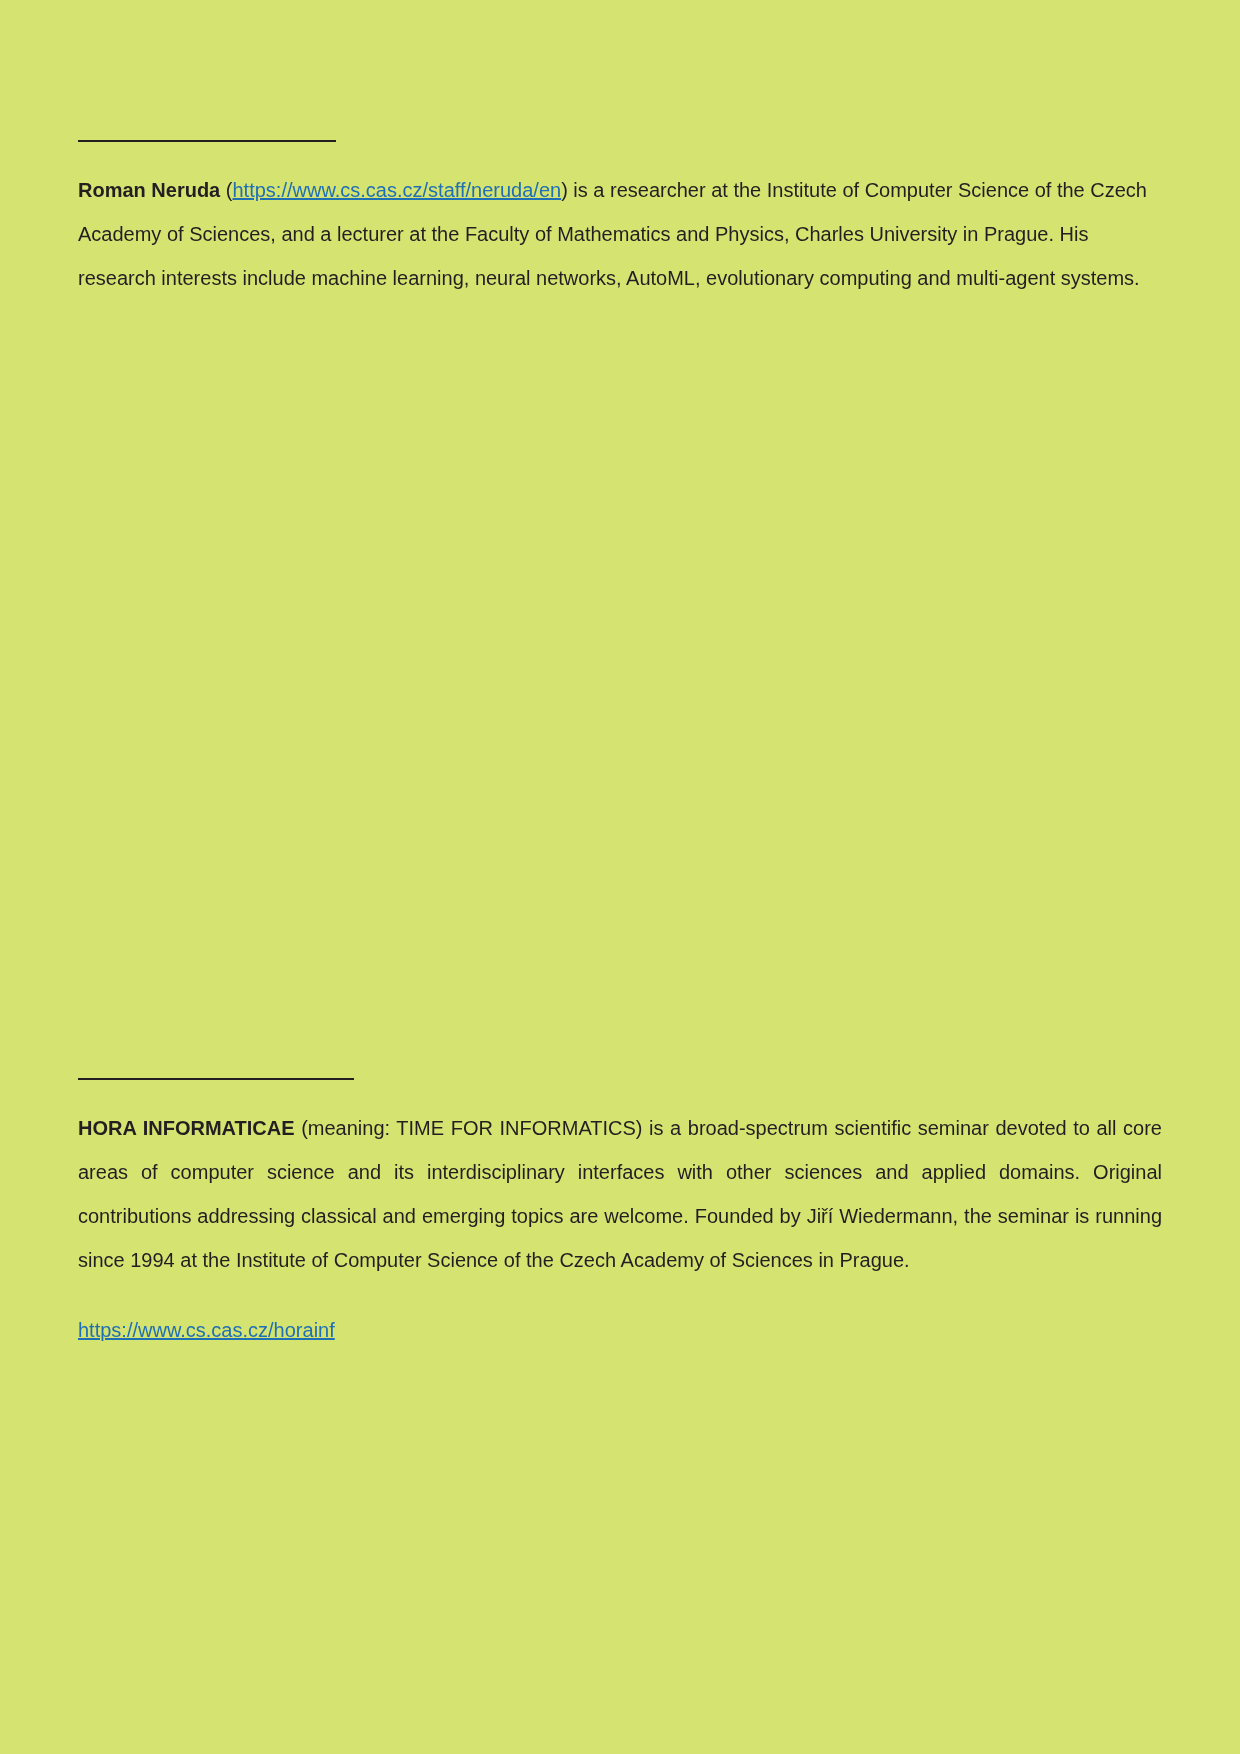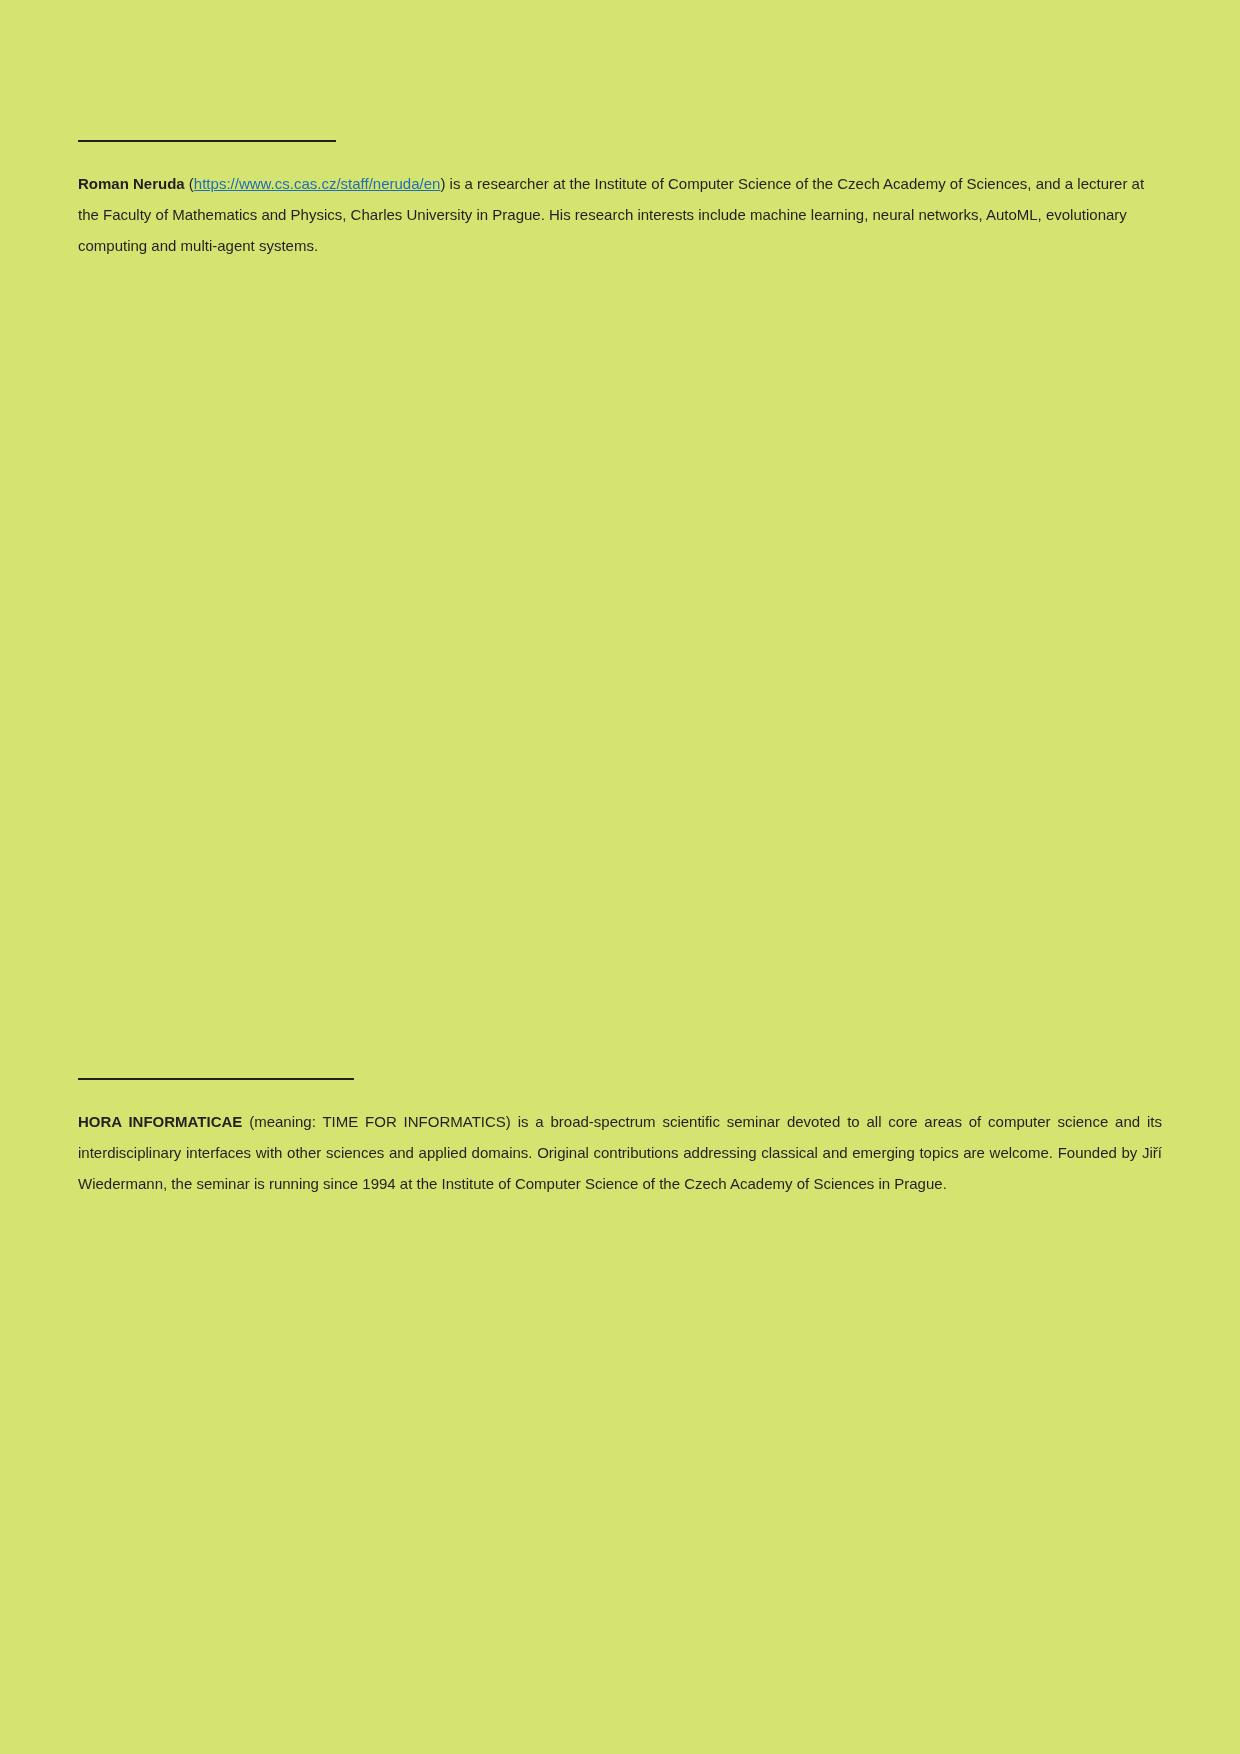--- a/index.html
+++ b/index.html
@@ -30,22 +30,22 @@
   .rule {
     width: 258px;
     height: 0;
     border-top: 2px solid #231f20;
     margin: 0 0 26px 0;
   }
   .rule.wide {
     width: 276px;
   }
   .para {
-    font-size: 15px;
-    line-height: 31px;
+    font-size: 20px;
+    line-height: 44px;
     margin: 0;
     color: #231f20;
   }
   .para.justify {
     text-align: justify;
     text-justify: inter-word;
   }
   .name {
     font-weight: bold;
   }
@@ -65,15 +65,16 @@
 <div class="page">
 
   <div class="block" id="bio-block">
     <div class="rule"></div>
     <p class="para"><span class="name">Roman Neruda</span><span> (</span><a class="link" href="#">https://www.cs.cas.cz/staff/neruda/en</a><span>)</span><span> is a researcher at the Institute of Computer Science of the Czech Academy of Sciences, and a lecturer at the Faculty of Mathematics and Physics, Charles University in Prague. His research interests include machine learning, neural networks, AutoML, evolutionary computing and multi-agent systems.</span></p>
   </div>
 
   <div class="block" id="seminar-block">
     <div class="rule wide"></div>
     <p class="para justify"><span class="name">HORA INFORMATICAE</span><span> (meaning: TIME FOR INFORMATICS) is a broad-spectrum scientific seminar devoted to all core areas of computer science and its interdisciplinary interfaces with other sciences and applied domains. Original contributions addressing classical and emerging topics are welcome. Founded by Jiří Wiedermann, the seminar is running since 1994 at the Institute of Computer Science of the Czech Academy of Sciences in Prague.</span></p>
+    <p class="para spacer-para"><a class="link" href="#">https://www.cs.cas.cz/horainf</a></p>
   </div>
 
 </div>
 
 </body></html>

